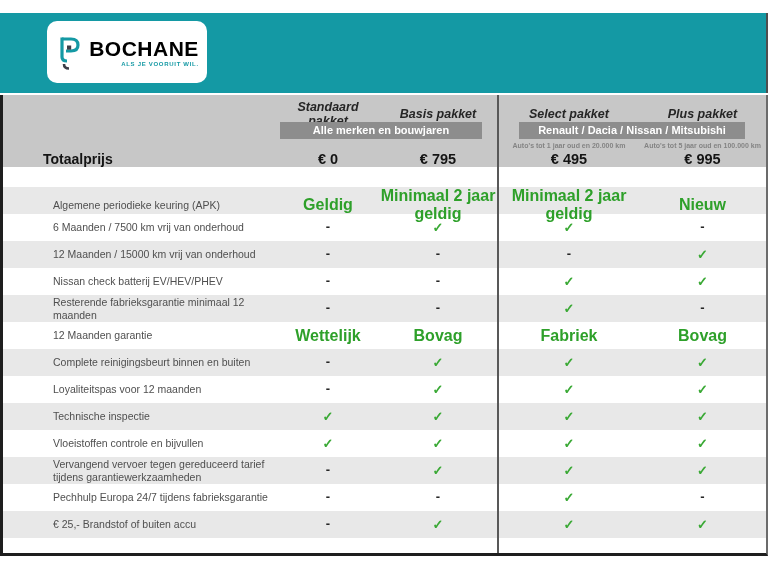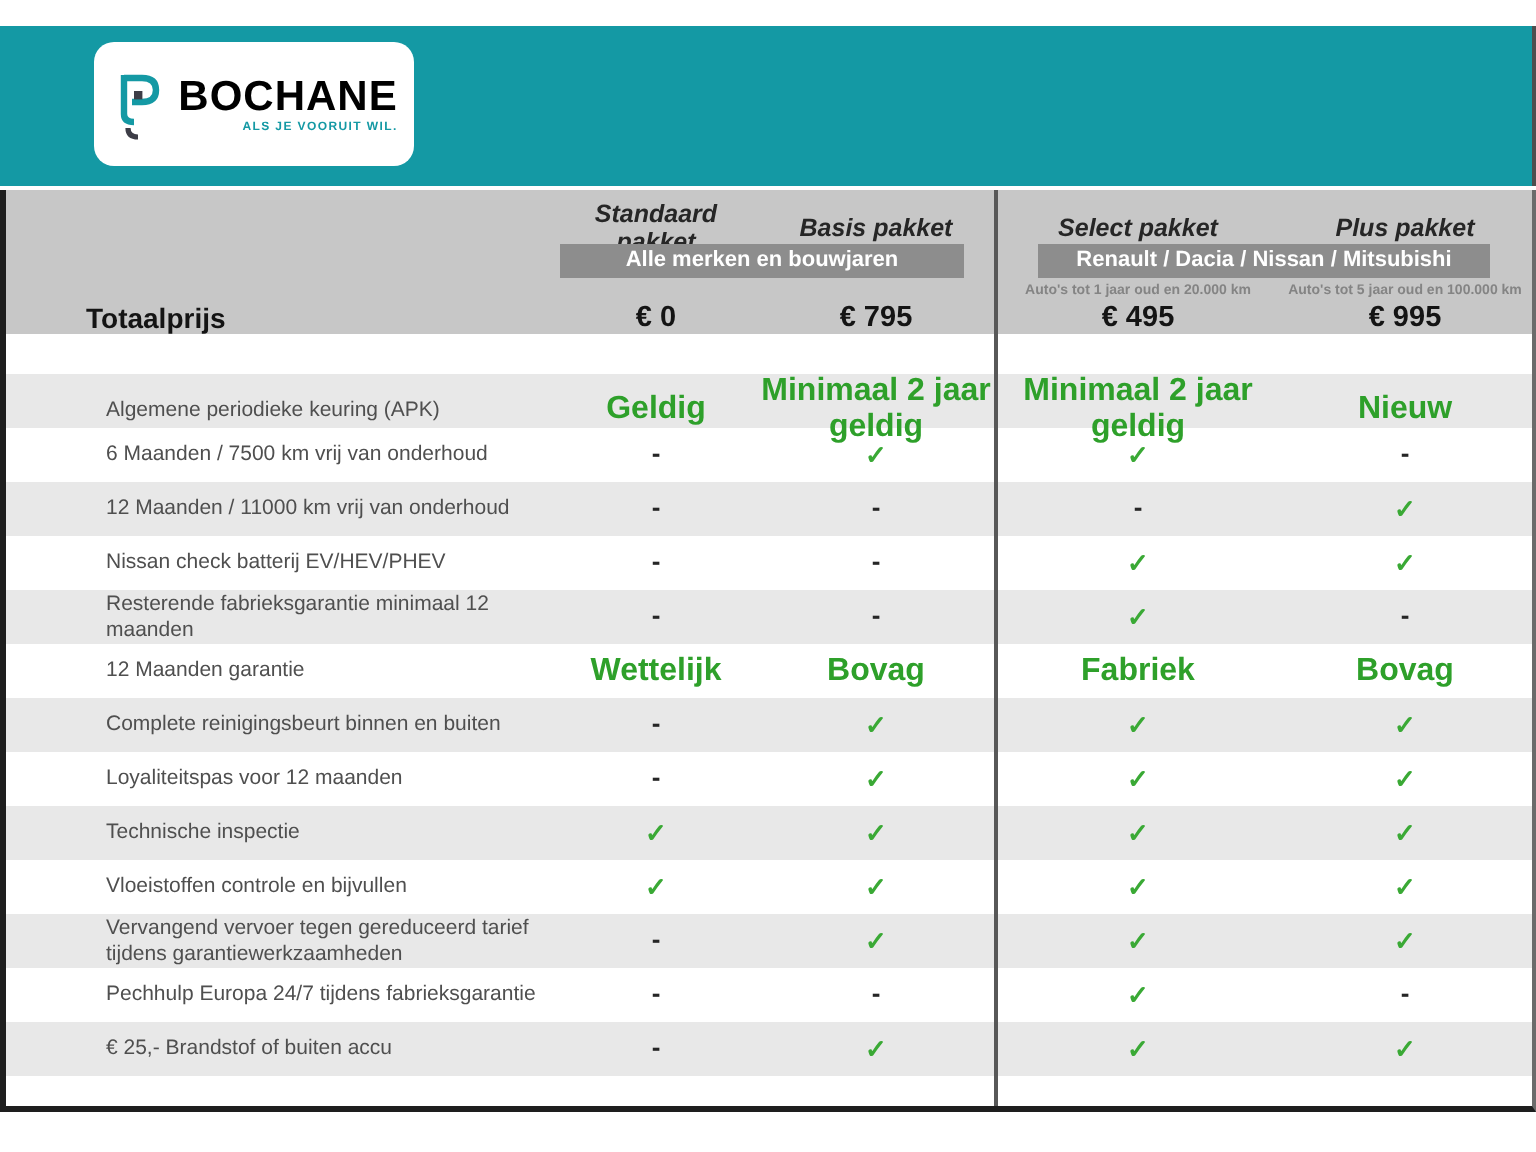--- a/index.html
+++ b/index.html
@@ -134,21 +134,21 @@
           <div class="fcell gtext">Nieuw</div>
         </div>
         <div class="cols frow">
           <div class="flabel">6 Maanden / 7500 km vrij van onderhoud</div>
           <div class="fcell dash">-</div>
           <div class="fcell check">✓</div>
           <div class="fcell check">✓</div>
           <div class="fcell dash">-</div>
         </div>
         <div class="cols frow shaded">
-          <div class="flabel">12 Maanden / 11000 km vrij van onderhoud</div>
+          <div class="flabel">12 Maanden / 15000 km vrij van onderhoud</div>
           <div class="fcell dash">-</div>
           <div class="fcell dash">-</div>
           <div class="fcell dash">-</div>
           <div class="fcell check">✓</div>
         </div>
         <div class="cols frow">
           <div class="flabel">Nissan check batterij EV/HEV/PHEV</div>
           <div class="fcell dash">-</div>
           <div class="fcell dash">-</div>
           <div class="fcell check">✓</div>

